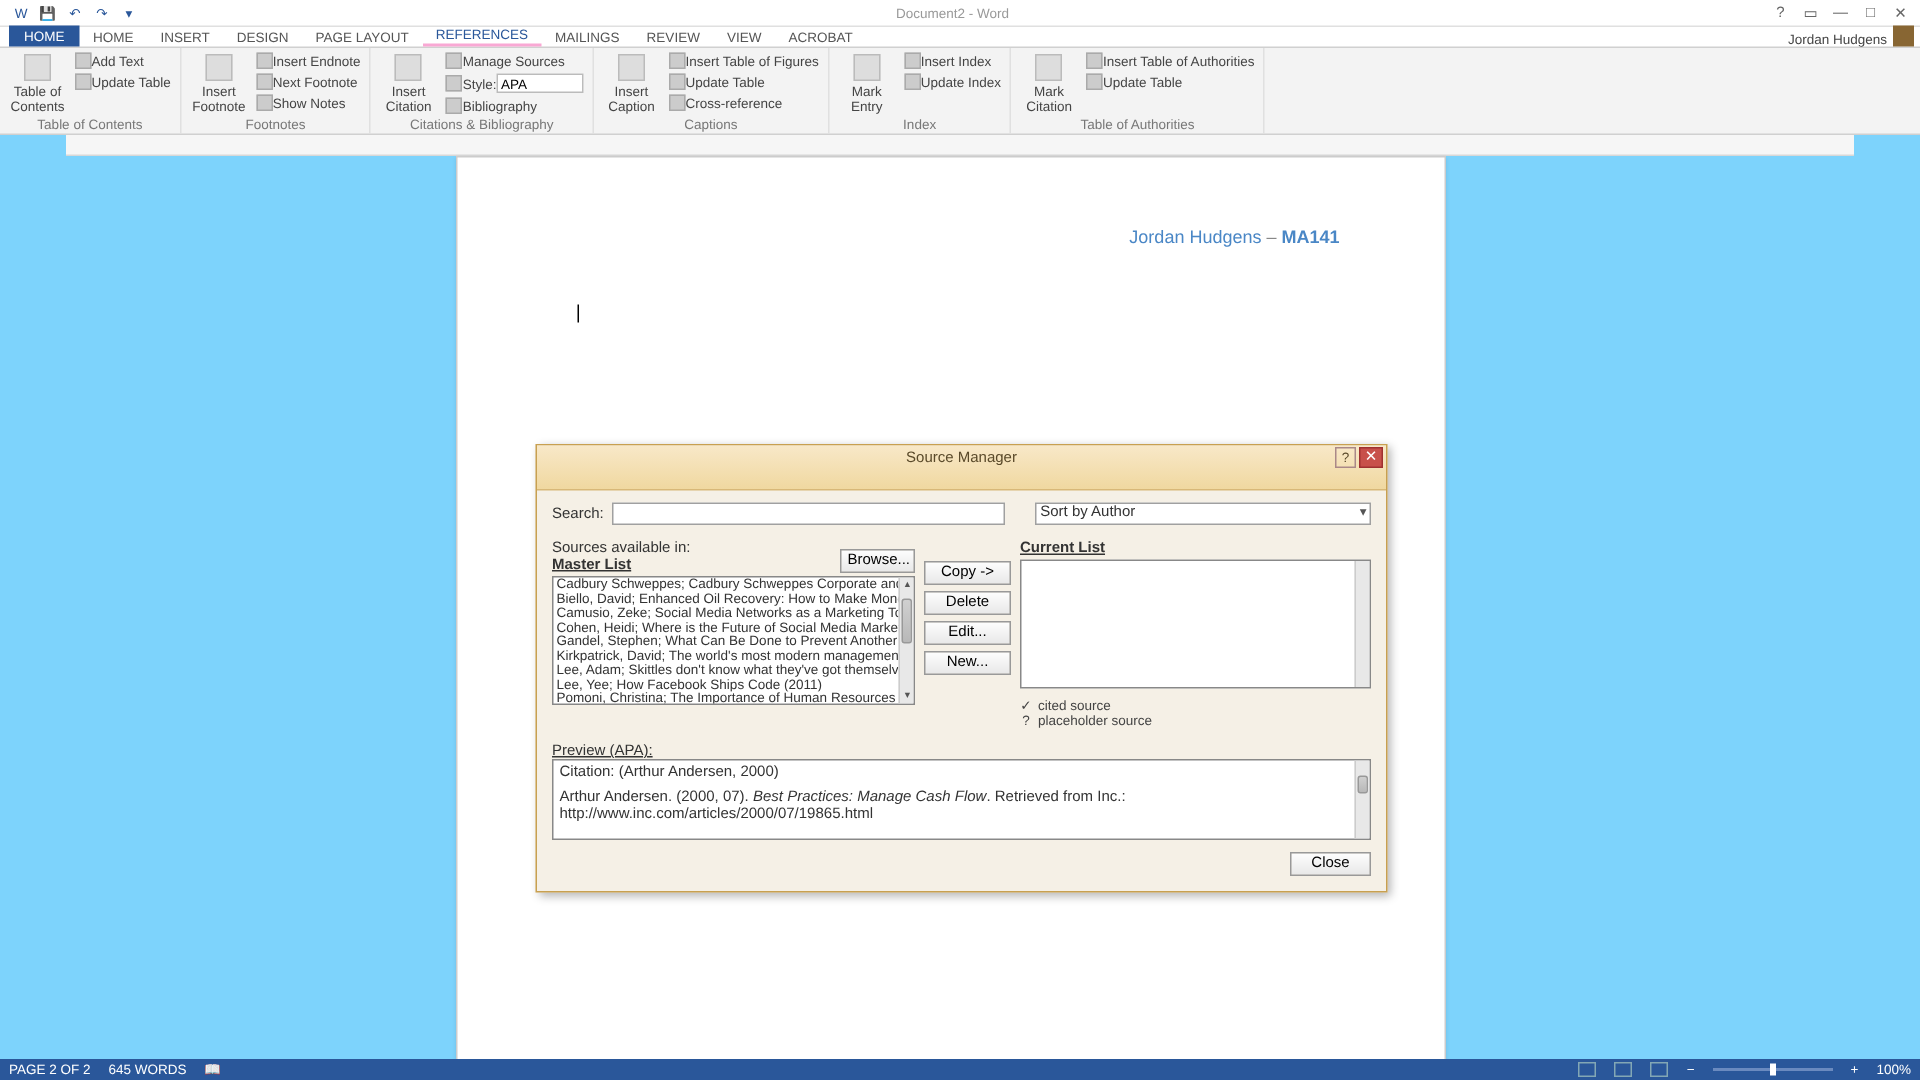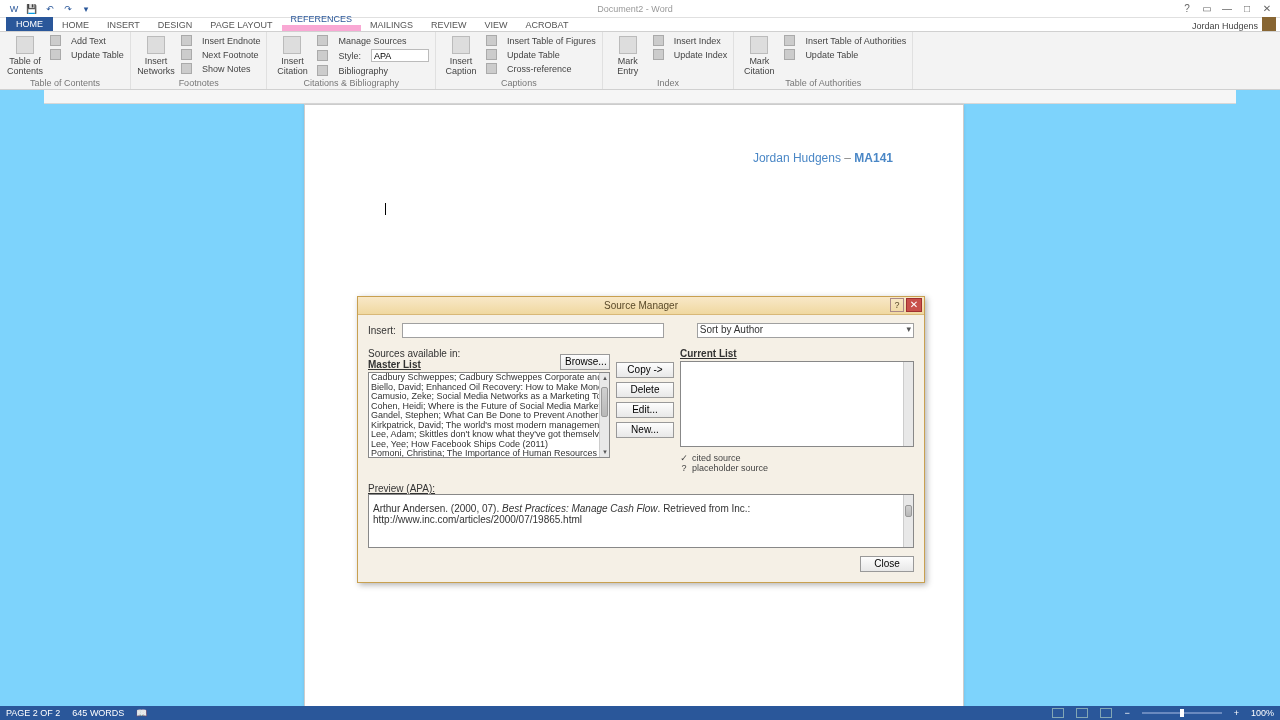--- a/index.html
+++ b/index.html
@@ -10,57 +10,57 @@
 .titlebar .qat { display: flex; gap: 6px; padding-left: 8px; align-items: center; }
 .titlebar .qat span { width: 12px; height: 12px; display: inline-flex; align-items: center; justify-content: center; color: #2a579a; }
 .titlebar .doc-title { flex: 1; text-align: center; color: #999; }
 .titlebar .wincontrols { display: flex; gap: 2px; padding-right: 4px; }
 .titlebar .wincontrols span { width: 18px; height: 14px; display: inline-flex; align-items: center; justify-content: center; color: #666; font-size: 10px; }
 
 
 .ribbon-tabs { height: 14px; background: #fff; display: flex; align-items: flex-end; font-size: 9px; color: #555; border-bottom: 1px solid #d0d0d0; position: relative; }
 .ribbon-tabs .filetab { background: #2a579a; color: #fff; padding: 1px 10px; height: 14px; display: flex; align-items: center; margin-left: 6px; }
 .ribbon-tabs .tab { padding: 1px 9px; cursor: pointer; }
-.ribbon-tabs .tab.active { color: #2a579a; border-bottom: 6px solid #f9a8d4; }
+.ribbon-tabs .tab.active { color: #2a579a; border-bottom: 2px solid #f9a8d4; }
 .ribbon-tabs .user { position: absolute; right: 22px; font-size: 9px; color: #444; }
 .ribbon-tabs .user-pic { position: absolute; right: 4px; top: -1px; width: 14px; height: 14px; background: #863; }
 
 
 .ribbon { height: 58px; background: #f3f3f3; border-bottom: 1px solid #d0d0d0; display: flex; font-size: 9px; color: #444; }
 .rgroup { border-right: 1px solid #e0e0e0; padding: 2px 4px 0 4px; display: flex; flex-direction: column-reverse; position: relative; }
 .rgroup .glabel { text-align: center; font-size: 9px; color: #777; padding-bottom: 1px; }
 .rgroup .gbody { display: flex; gap: 2px; flex: 1; align-items: flex-start; }
 .bigbtn { display: flex; flex-direction: column; align-items: center; padding: 2px 4px; text-align: center; width: 42px; font-size: 9px; line-height: 10px; }
 .bigbtn .ico { width: 18px; height: 18px; background: #ddd; margin-bottom: 2px; border: 1px solid #bbb; }
-.smallbtn { display: flex; align-items: center; gap: 10px; padding: 1px 2px; font-size: 9px; white-space: nowrap; }
+.smallbtn { display: flex; align-items: center; gap: 0; padding: 1px 2px; font-size: 9px; white-space: nowrap; }
 .smallbtn .ico { width: 11px; height: 11px; background: #ccc; border: 1px solid #aaa; }
 .stack { display: flex; flex-direction: column; gap: 1px; }
 .styleinp { width: 58px; height: 13px; border: 1px solid #bbb; background: #fff; font-size: 9px; padding: 0 2px; }
 .ribbon-collapse { position: absolute; right: 4px; bottom: 2px; font-size: 9px; color: #666; cursor: pointer; }
 
 
 .docarea { height: 616px; background: #7dd3fc; position: relative; overflow: hidden; }
 .ruler { height: 14px; background: #f6f6f6; border-bottom: 1px solid #d8d8d8; margin: 0 44px; }
 .page { position: absolute; left: 304px; top: 14px; width: 660px; height: 700px; background: #fff; border: 1px solid #ccc; box-shadow: 0 1px 3px rgba(0,0,0,0.1); padding: 46px 70px; }
 .page .hdr { text-align: right; font-size: 12px; }
 .page .hdr .name { color: #4a87c6; }
 .page .hdr .dash { color: #888; }
 .page .hdr .course { color: #4a87c6; font-weight: 700; }
 .page .cursor { position: absolute; left: 80px; top: 98px; width: 1px; height: 12px; background: #000; }
 
 
 .dialog { position: absolute; left: 357px; top: 206px; width: 568px; background: #f5f0e6; border: 1px solid #c8a050; box-shadow: 2px 2px 6px rgba(0,0,0,0.3); font-size: 10px; color: #333; }
-.dlg-title { background: linear-gradient(#f8e8c8,#f0d8a0); height: 18px; border-bottom: 1px solid #d8b878; text-align: center; line-height: 18px; font-size: 10px; color: #5a4a2a; position: relative; }
+.dlg-title { background: linear-gradient(#f8e8c8,#f0d8a0); height: 30px; border-bottom: 1px solid #d8b878; text-align: center; line-height: 18px; font-size: 10px; color: #5a4a2a; position: relative; }
 .dlg-title .help { position: absolute; right: 20px; top: 1px; width: 14px; height: 14px; border: 1px solid #a88; color: #5a4a2a; font-size: 9px; text-align: center; line-height: 12px; }
 .dlg-title .close { position: absolute; right: 2px; top: 1px; width: 16px; height: 14px; background: #c8504a; border: 1px solid #a03030; color: #fff; font-size: 10px; text-align: center; line-height: 12px; }
 .dlg-body { padding: 8px 10px 10px 10px; }
 .searchrow { display: flex; align-items: center; gap: 6px; margin-bottom: 10px; }
 .searchrow label { font-size: 10px; }
 .searchrow input[type=text] { flex: 0 0 262px; height: 15px; border: 1px solid #a0a0a0; background: #fff; font-size: 10px; padding: 0 2px; }
-.sortdd { flex: 1; height: 15px; border: 1px solid #a0a0a0; background: #fff; font-size: 10px; padding: 0 2px; position: relative; margin-left: 13px; }
+.sortdd { flex: 1; height: 15px; border: 1px solid #a0a0a0; background: #fff; font-size: 10px; padding: 0 2px; position: relative; }
 .sortdd::after { content: "▾"; position: absolute; right: 2px; top: 0; font-size: 9px; color: #555; }
 
 .mid { display: flex; gap: 6px; align-items: flex-start; }
 .mid .left { flex: 0 0 242px; }
 .mid .center { flex: 0 0 48px; display: flex; flex-direction: column; gap: 4px; padding-top: 14px; }
 .mid .right { flex: 1; }
 .lbl { font-size: 10px; margin-bottom: 2px; display: flex; justify-content: space-between; align-items: flex-end; }
 .lbl .u { text-decoration: underline; font-weight: bold; }
 .listbox { border: 1px solid #888; background: #fff; height: 86px; overflow: hidden; position: relative; font-size: 9px; line-height: 9.5px; }
 .listbox .items { position: absolute; left: 0; top: 0; right: 10px; }
@@ -146,21 +146,21 @@
             <span>Update Table</span>
           </div>
       </div>
     </div>
   </div>
   <div class="rgroup">
     <div class="glabel">Footnotes</div>
     <div class="gbody">
       <div class="bigbtn">
           <div class="ico"></div>
-          <span>Insert Networks</span>
+          <span>Insert Footnote</span>
         </div>
       <div class="stack">
         <div class="smallbtn">
             <span class="ico"></span>
             <span>Insert Endnote</span>
           </div>
         <div class="smallbtn">
             <span class="ico"></span>
             <span>Next Footnote</span>
           </div>
@@ -269,21 +269,21 @@
   </div>
 
   <div class="dialog">
     <div class="dlg-title">
       <span>Source Manager</span>
       <span class="help">?</span>
       <span class="close">✕</span>
     </div>
     <div class="dlg-body">
       <div class="searchrow">
-        <label>Insert:</label>
+        <label>Search:</label>
         <input type="text" style="">
         <div style="width:8px"></div>
         <div class="sortdd"><span>Sort by Author</span></div>
       </div>
 
       <div class="mid">
         <div class="left">
           <div class="lbl">
             <div>
               <div>Sources available in:</div>
@@ -334,20 +334,21 @@
             <div>
                 <span class="mk">?</span>
                 <span>placeholder source</span>
               </div>
           </div>
         </div>
       </div>
 
       <div class="previewlbl">Preview (APA):</div>
       <div class="previewbox">
+        <div>Citation:  (Arthur Andersen, 2000)</div>
         <div style="height:6px"></div>
         <div><span>Arthur Andersen. (2000, 07). </span><i>Best Practices: Manage Cash Flow</i><span>. Retrieved from Inc.: http://www.inc.com/articles/2000/07/19865.html</span></div>
         <div class="sb">
             <div class="thumb"></div>
           </div>
       </div>
 
       <div class="dlg-foot">
         <button class="btn">Close</button>
       </div>

